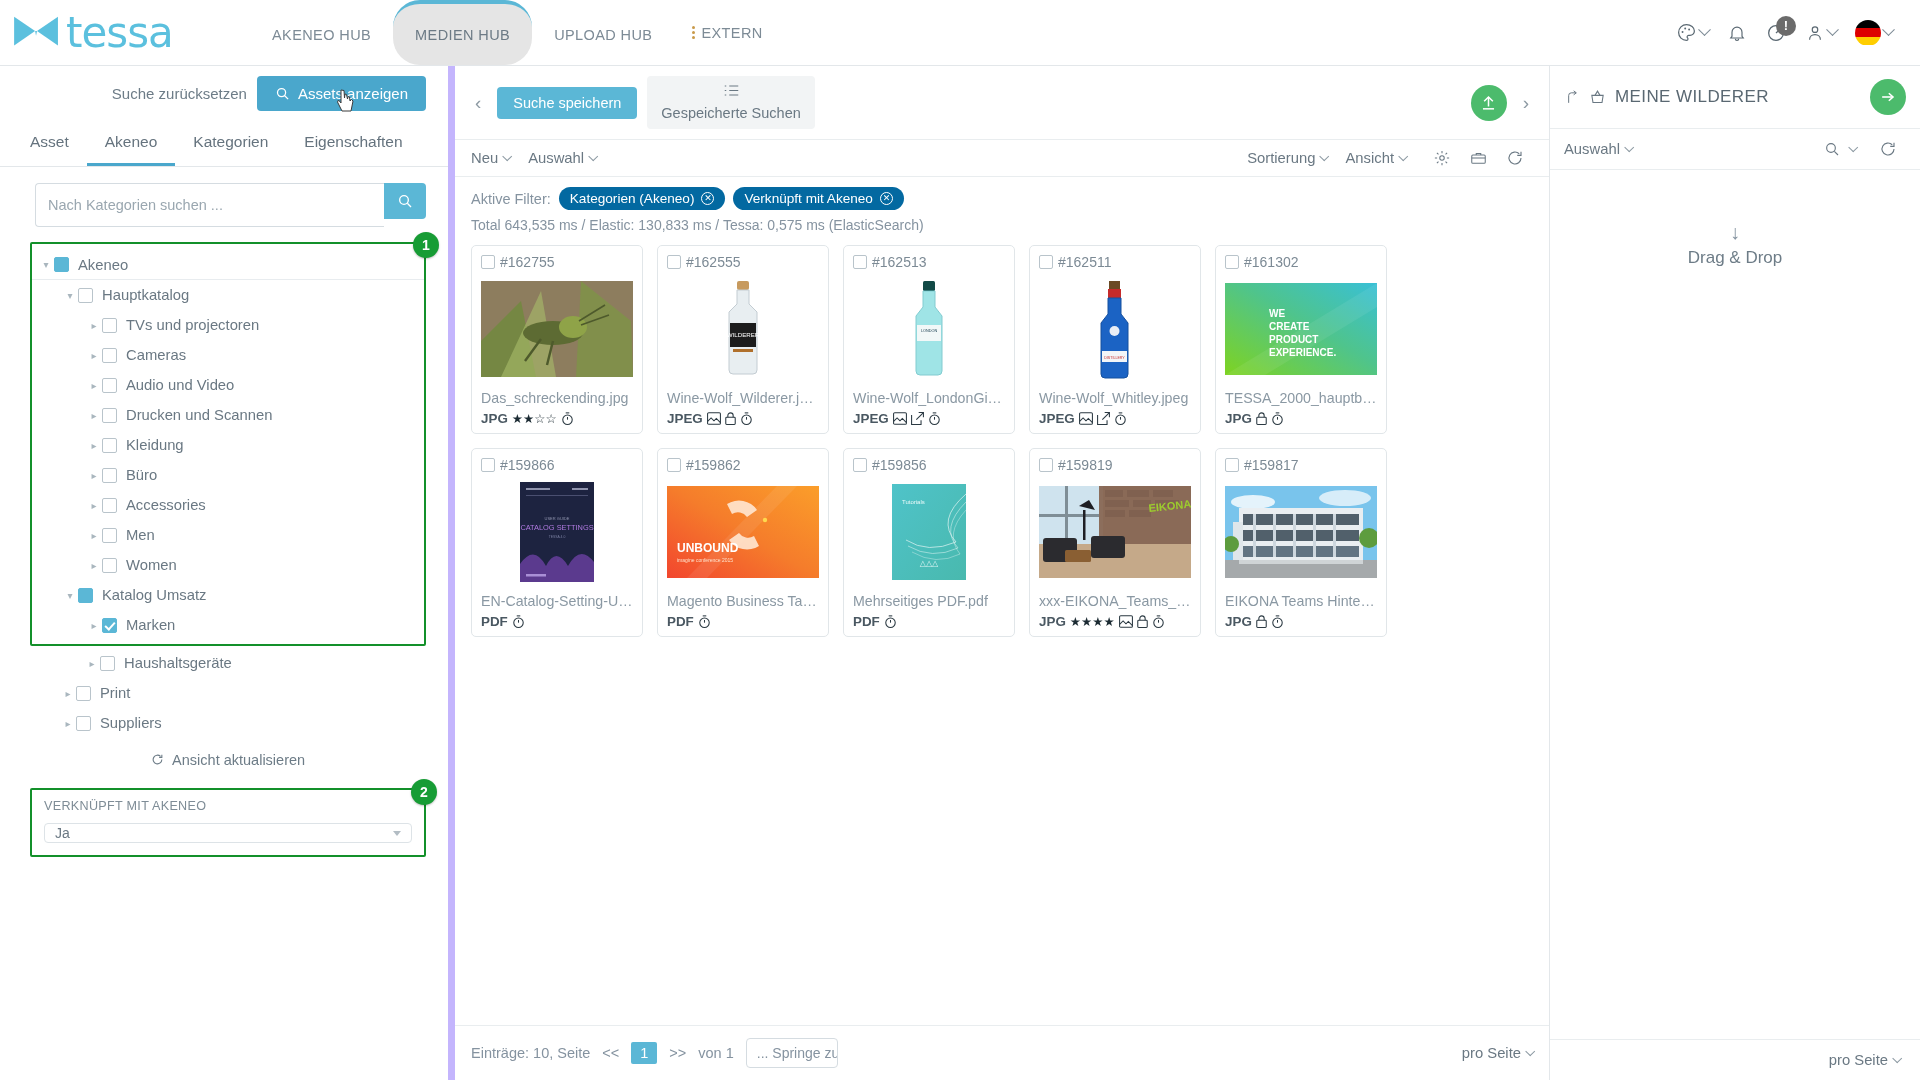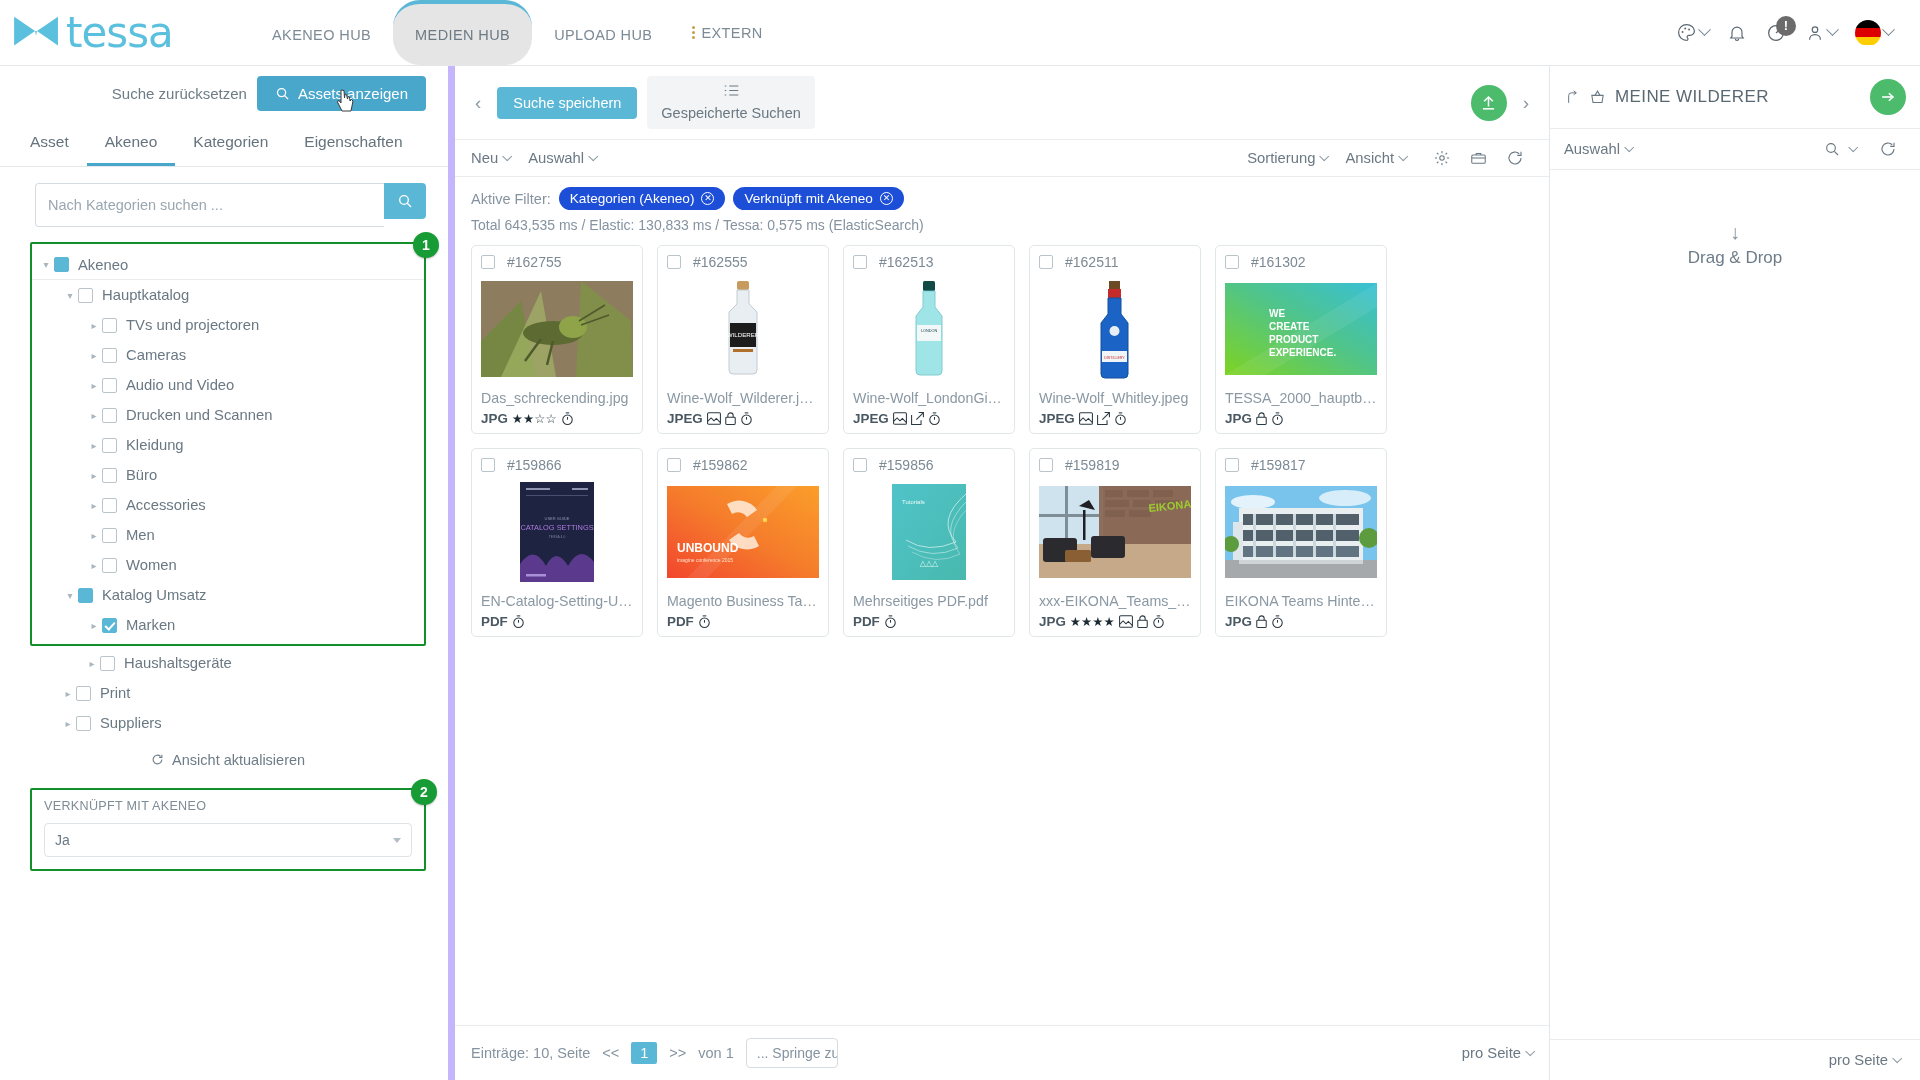--- a/index.html
+++ b/index.html
@@ -89,21 +89,21 @@
   .cb.full { background: #5bb7d6; border-color: #5bb7d6; }
   .cb.checked { background: #5bb7d6; border-color: #5bb7d6; }
   .cb.checked::after {
     content: ""; position: absolute; left: 4px; top: 1px; width: 4px; height: 8px;
     border-right: 2px solid #fff; border-bottom: 2px solid #fff; transform: rotate(42deg);
   }
   .refresh-row { text-align: center; font-size: 14.5px; color: #6d7c87; padding: 14px 0 0 0; cursor: pointer; }
   .filter-box { position: relative; margin: 20px 22px 0 30px; border: 2px solid #13902a; border-radius: 2px; padding: 9px 12px 12px 12px; }
   .filter-label { font-size: 12.6px; color: #7e8c96; letter-spacing: .3px; margin-bottom: 10px; }
   .select {
-    height: 34px; border: 1px solid #dde3e7; border-radius: 4px; display: flex; align-items: center;
+    height: 20px; border: 1px solid #dde3e7; border-radius: 4px; display: flex; align-items: center;
     justify-content: space-between; padding: 9px 10px; font-size: 14px; color: #6a7883; cursor: pointer;
   }
   .caret-sm { width: 0; height: 0; border-left: 4px solid transparent; border-right: 4px solid transparent;
               border-top: 5px solid #b3bdc4; }
 
   
   .center { flex: 1; display: flex; flex-direction: column; min-width: 0; border-right: 1px solid #e3e7ea; }
   .c-toolbar1 { display: flex; align-items: center; padding: 10px 14px; gap: 10px; border-bottom: 1px solid #e9edef; }
   .arrow-btn { color: #8d9aa3; font-size: 19px; cursor: pointer; padding: 0 6px; }
   .btn-save { background: #5bb7d6; color: #fff; border: none; border-radius: 4px; padding: 8px 16px;
@@ -115,29 +115,29 @@
   .upload-circle {
     width: 36px; height: 36px; border-radius: 50%; background: #4cbb6c;
     display: flex; align-items: center; justify-content: center; cursor: pointer;
   }
   .c-toolbar2 { display: flex; align-items: center; padding: 9px 16px; border-bottom: 1px solid #e9edef; }
   .dd { display: flex; align-items: center; gap: 5px; font-size: 14.8px; color: #6a7883; cursor: pointer; margin-right: 18px; }
   .chev-sm { display: inline-block; width: 7px; height: 7px; border-right: 1.5px solid #8d9aa3;
              border-bottom: 1.5px solid #8d9aa3; transform: rotate(45deg) translate(-1px,-2px); }
   .ic-btn { padding: 0 9px; cursor: pointer; display: flex; align-items: center; }
   .filters-row { padding: 10px 16px 2px 16px; display: flex; align-items: center; gap: 8px; font-size: 14.5px; }
-  .chip { background: #1d4ed8; color: #fff; border-radius: 12px; padding: 4px 11px; font-size: 13.6px;
+  .chip { background: #0369a1; color: #fff; border-radius: 12px; padding: 4px 11px; font-size: 13.6px;
           display: flex; align-items: center; gap: 7px; cursor: pointer; }
   .chip .x { display: inline-flex; align-items: center; justify-content: center; width: 13px; height: 13px;
              border: 1.4px solid #fff; border-radius: 50%; font-size: 9px; line-height: 1; }
   .timing { padding: 5px 16px 12px 16px; font-size: 14px; color: #8593a0; }
   .grid { flex: 1; overflow: hidden; padding: 0 16px; display: flex; flex-wrap: wrap; gap: 14px; align-content: flex-start; }
   .card { width: 172px; border: 1px solid #e1e6e9; border-radius: 5px; background: #fff; padding: 8px 9px 7px 9px;
           display: flex; flex-direction: column; cursor: pointer; }
-  .card-head { display: flex; align-items: center; gap: 12px; margin-bottom: 7px; }
+  .card-head { display: flex; align-items: center; gap: 5px; margin-bottom: 7px; }
   .card-cb { width: 14px; height: 14px; border: 1.5px solid #b9c4cb; border-radius: 2px; background: #fff; flex: none; cursor: pointer; }
   .card-id { font-size: 14px; color: #7c8a95; }
   .thumb { height: 104px; display: flex; align-items: center; justify-content: center; overflow: hidden; margin-bottom: 9px; }
   .thumb svg { display: block; }
   .card-name { font-size: 14.2px; color: #8a98a3; white-space: nowrap; overflow: hidden; text-overflow: ellipsis; margin-bottom: 5px; }
   .card-meta { display: flex; align-items: center; gap: 4px; font-size: 13.4px; color: #4a5862; font-weight: bold; }
   .stars { color: #1c2b33; font-size: 12.5px; letter-spacing: 0px; font-weight: normal; }
   .c-footer { border-top: 1px solid #e9edef; display: flex; align-items: center; padding: 12px 16px; font-size: 14.5px; color: #8593a0; gap: 12px; }
   .pg-num { background: #5bb7d6; color: #fff; padding: 3px 9px; border-radius: 2px; cursor: pointer; }
   .pg-ar { cursor: pointer; color: #8593a0; }

